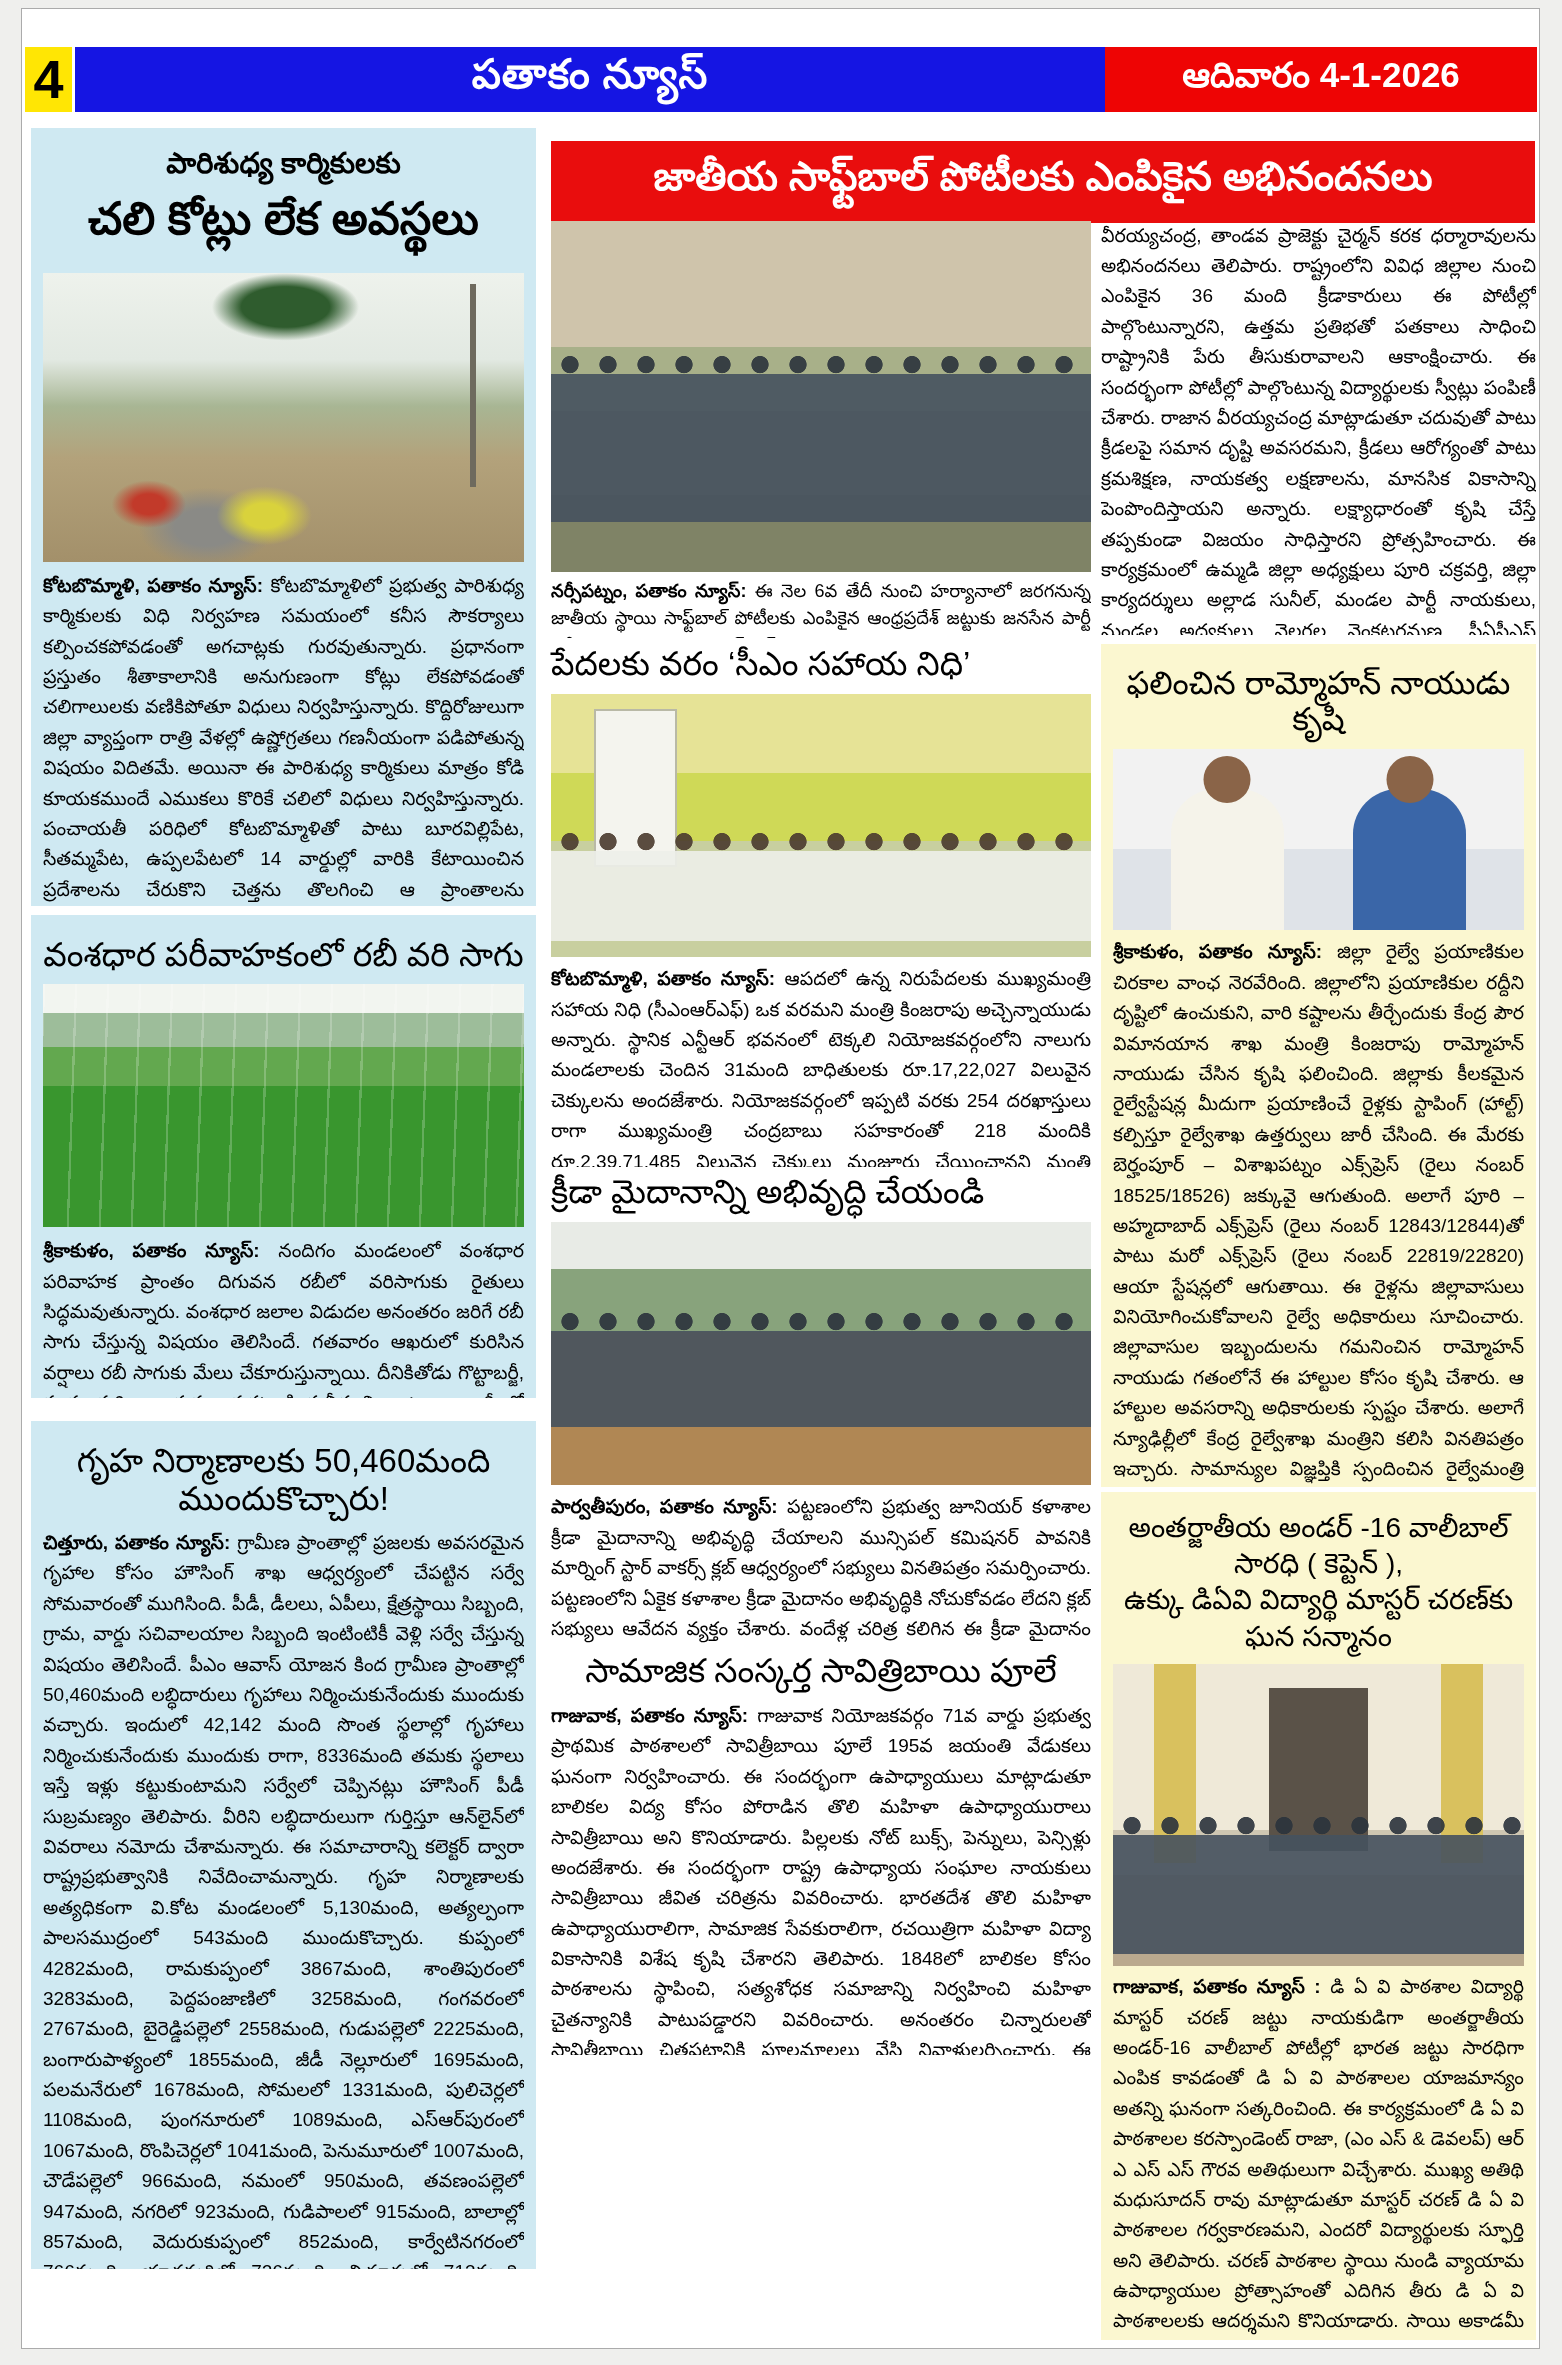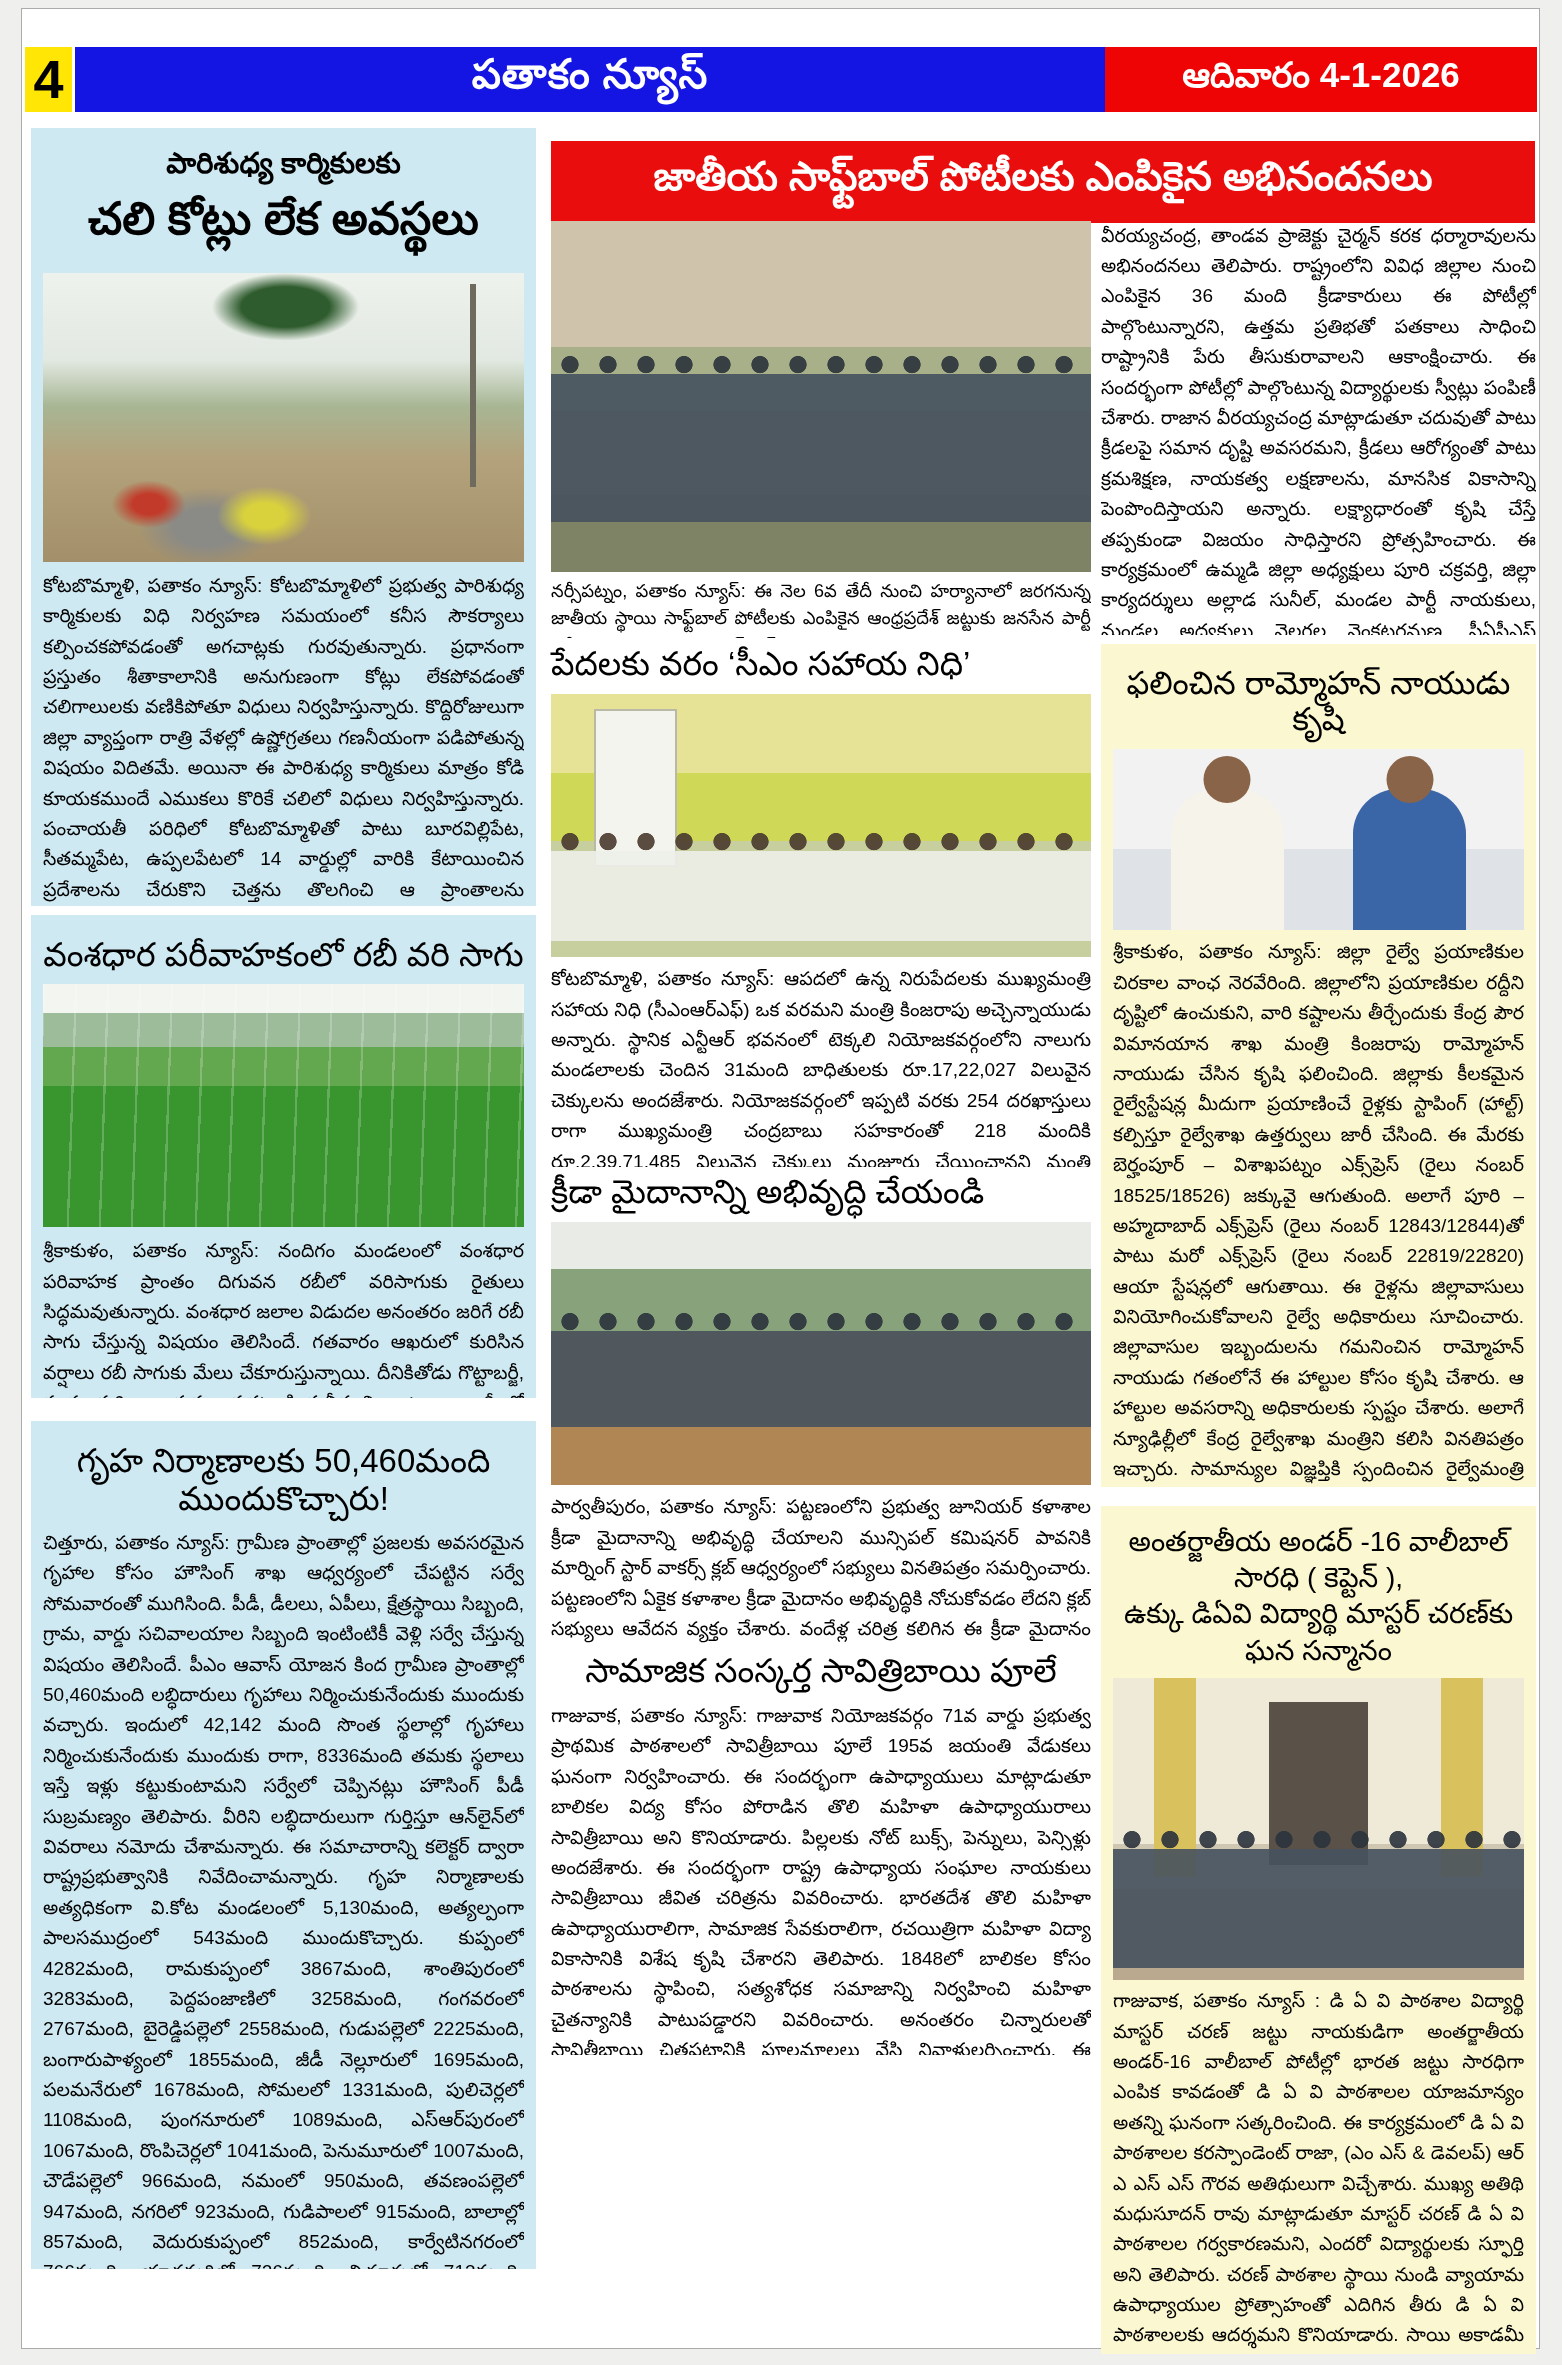--- a/index.html
+++ b/index.html
@@ -24,21 +24,21 @@
   .box.blue{background:#cfe9f2}
   .box.yellow{background:#fbf7d0}
 
   .kicker{font-size:29px;font-weight:bold;text-align:center;padding-top:4.5px}
   h1.head{font-size:45px;font-weight:bold;text-align:center;line-height:1.15;margin:6px 0 28px}
   h2.head{font-size:33px;font-weight:normal;line-height:1.15;margin:6px 0 10.6px}
   h2.center{text-align:center}
   h2.small2{font-size:28px;text-align:center;margin:3px 0 9px;line-height:1.3}
 
   .body{font-size:19px;line-height:1.6;text-align:justify;overflow:hidden}
-  .dateline{font-weight:normal}
+  .dateline{font-weight:bold}
   .dateline::after{content:" "}
   .caption{font-size:18px;line-height:1.55;text-align:justify;margin:6px 0 7.6px;overflow:hidden}
 
   .hA{height:342px}.hB{height:243px}.hC{height:775px}
   .hCap{height:60px}.hCm{height:203px}.hGr{height:154px}.hSv{height:354px}
   .hSb{height:414px;margin-bottom:9px}.hRy{height:579px}.hVb{height:428px}
 
   
   .photo{width:100%;position:relative;overflow:hidden}
   .people-row{--head:#2b333c;--torso:#46525f;position:absolute;left:0;right:0;bottom:6%;height:42%;
@@ -173,21 +173,21 @@
     </p>
 
   </section>
 
   <section class="col-right">
 
     <p class="body hSb">
       <span>వీరయ్యచంద్ర, తాండవ ప్రాజెక్టు చైర్మన్ కరక ధర్మారావులను అభినందనలు తెలిపారు. రాష్ట్రంలోని వివిధ జిల్లాల నుంచి ఎంపికైన 36 మంది క్రీడాకారులు ఈ పోటీల్లో పాల్గొంటున్నారని, ఉత్తమ ప్రతిభతో పతకాలు సాధించి రాష్ట్రానికి పేరు తీసుకురావాలని ఆకాంక్షించారు. ఈ సందర్భంగా పోటీల్లో పాల్గొంటున్న విద్యార్థులకు స్వీట్లు పంపిణీ చేశారు. రాజాన వీరయ్యచంద్ర మాట్లాడుతూ చదువుతో పాటు క్రీడలపై సమాన దృష్టి అవసరమని, క్రీడలు ఆరోగ్యంతో పాటు క్రమశిక్షణ, నాయకత్వ లక్షణాలను, మానసిక వికాసాన్ని పెంపొందిస్తాయని అన్నారు. లక్ష్యాధారంతో కృషి చేస్తే తప్పకుండా విజయం సాధిస్తారని ప్రోత్సహించారు. ఈ కార్యక్రమంలో ఉమ్మడి జిల్లా అధ్యక్షులు పూరి చక్రవర్తి, జిల్లా కార్యదర్శులు అల్లాడ సునీల్, మండల పార్టీ నాయకులు, మండల అధ్యక్షులు వెలగల వెంకటరమణ, పీఏసీఎస్ అధ్యక్షులు అప్పిరెడ్డి మాణిక్యం, ఎస్సీ సెల్ అధ్యక్షులు బొడ్డు శేఖర్ కొండబాబు పాల్గొన్నారు.</span>
     </p>
 
-    <article class="box yellow" style="height:843px;margin-bottom:19px">
+    <article class="box yellow" style="height:843px;margin-bottom:5px">
       <h2 class="head center" style="font-size:32px">ఫలించిన రామ్మోహన్ నాయుడు కృషి</h2>
       <div class="photo ph-shake">
         <div class="fig kurta"></div>
         <div class="fig shirt"></div>
       </div>
       <p class="body hRy" style="margin-top:7.6px">
         <b class="dateline">శ్రీకాకుళం, పతాకం న్యూస్:</b><span>జిల్లా రైల్వే ప్రయాణికుల చిరకాల వాంఛ నెరవేరింది. జిల్లాలోని ప్రయాణికుల రద్దీని దృష్టిలో ఉంచుకుని, వారి కష్టాలను తీర్చేందుకు కేంద్ర పౌర విమానయాన శాఖ మంత్రి కింజరాపు రామ్మోహన్ నాయుడు చేసిన కృషి ఫలించింది. జిల్లాకు కీలకమైన రైల్వేస్టేషన్ల మీదుగా ప్రయాణించే రైళ్లకు స్టాపింగ్ (హాల్ట్) కల్పిస్తూ రైల్వేశాఖ ఉత్తర్వులు జారీ చేసింది. ఈ మేరకు బెర్హంపూర్ – విశాఖపట్నం ఎక్స్‌ప్రెస్ (రైలు నంబర్ 18525/18526) జక్కువై ఆగుతుంది. అలాగే పూరి – అహ్మదాబాద్ ఎక్స్‌ప్రెస్ (రైలు నంబర్ 12843/12844)తో పాటు మరో ఎక్స్‌ప్రెస్ (రైలు నంబర్ 22819/22820) ఆయా స్టేషన్లలో ఆగుతాయి. ఈ రైళ్లను జిల్లావాసులు వినియోగించుకోవాలని రైల్వే అధికారులు సూచించారు. జిల్లావాసుల ఇబ్బందులను గమనించిన రామ్మోహన్ నాయుడు గతంలోనే ఈ హాల్టుల కోసం కృషి చేశారు. ఆ హాల్టుల అవసరాన్ని అధికారులకు స్పష్టం చేశారు. అలాగే న్యూఢిల్లీలో కేంద్ర రైల్వేశాఖ మంత్రిని కలిసి వినతిపత్రం ఇచ్చారు. సామాన్యుల విజ్ఞప్తికి స్పందించిన రైల్వేమంత్రి వెంటనే ఉత్తర్వులు జారీ అయ్యేలా చర్యలు తీసుకున్నారు. ఈ సందర్భంగా రైల్వేమంత్రికి పలువురు ప్రజాప్రతినిధులు, ప్రజలు కృతజ్ఞతలు తెలిపారు. అలాగే రైల్ పోర్టల్ సౌకర్యం కల్పనకు కృషి చేసిన రైల్వేమంత్రి సేవలను కొనియాడారు.</span>
       </p>
     </article>
 

